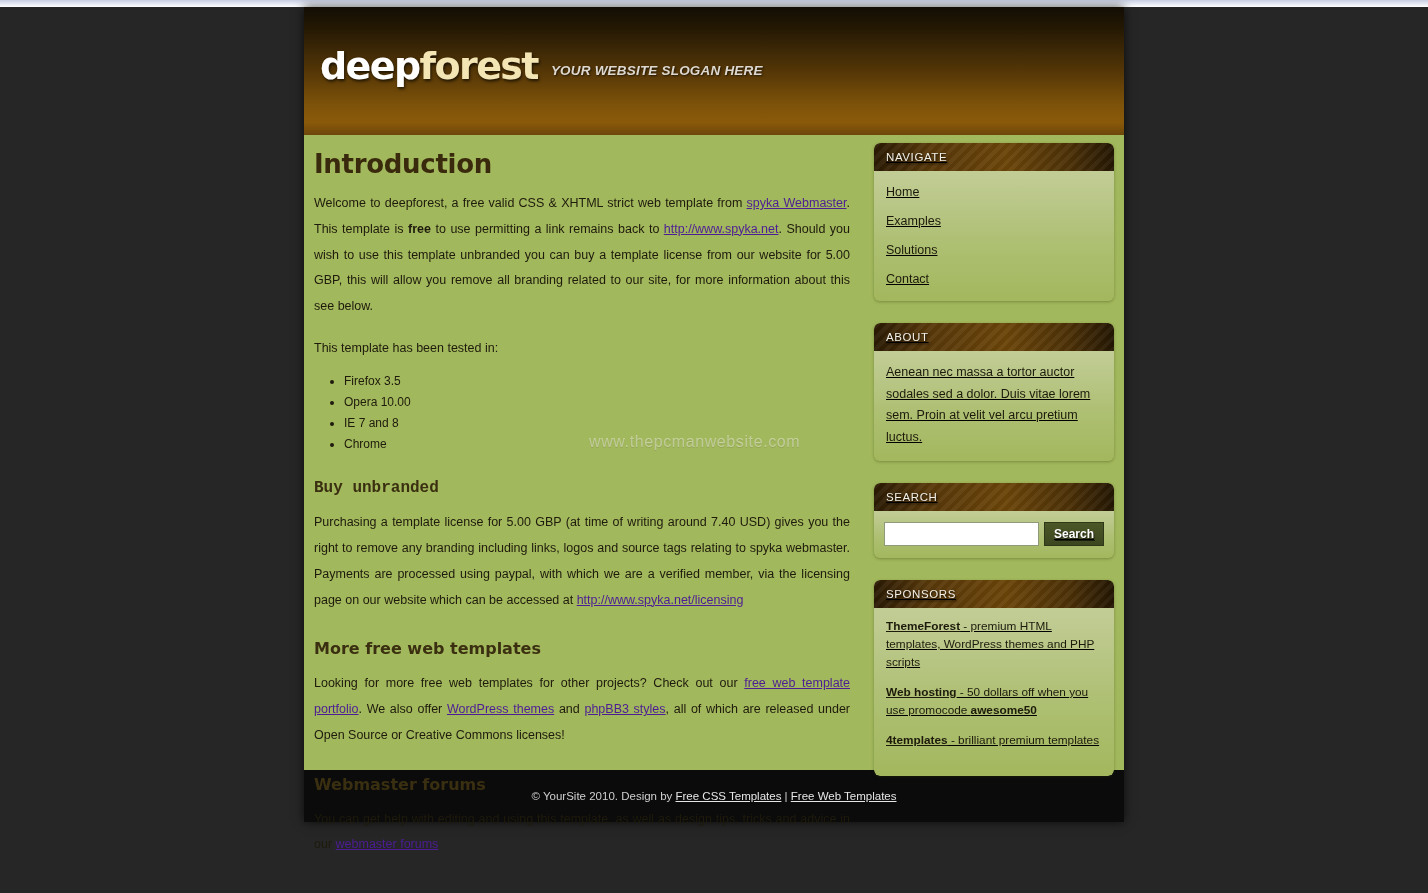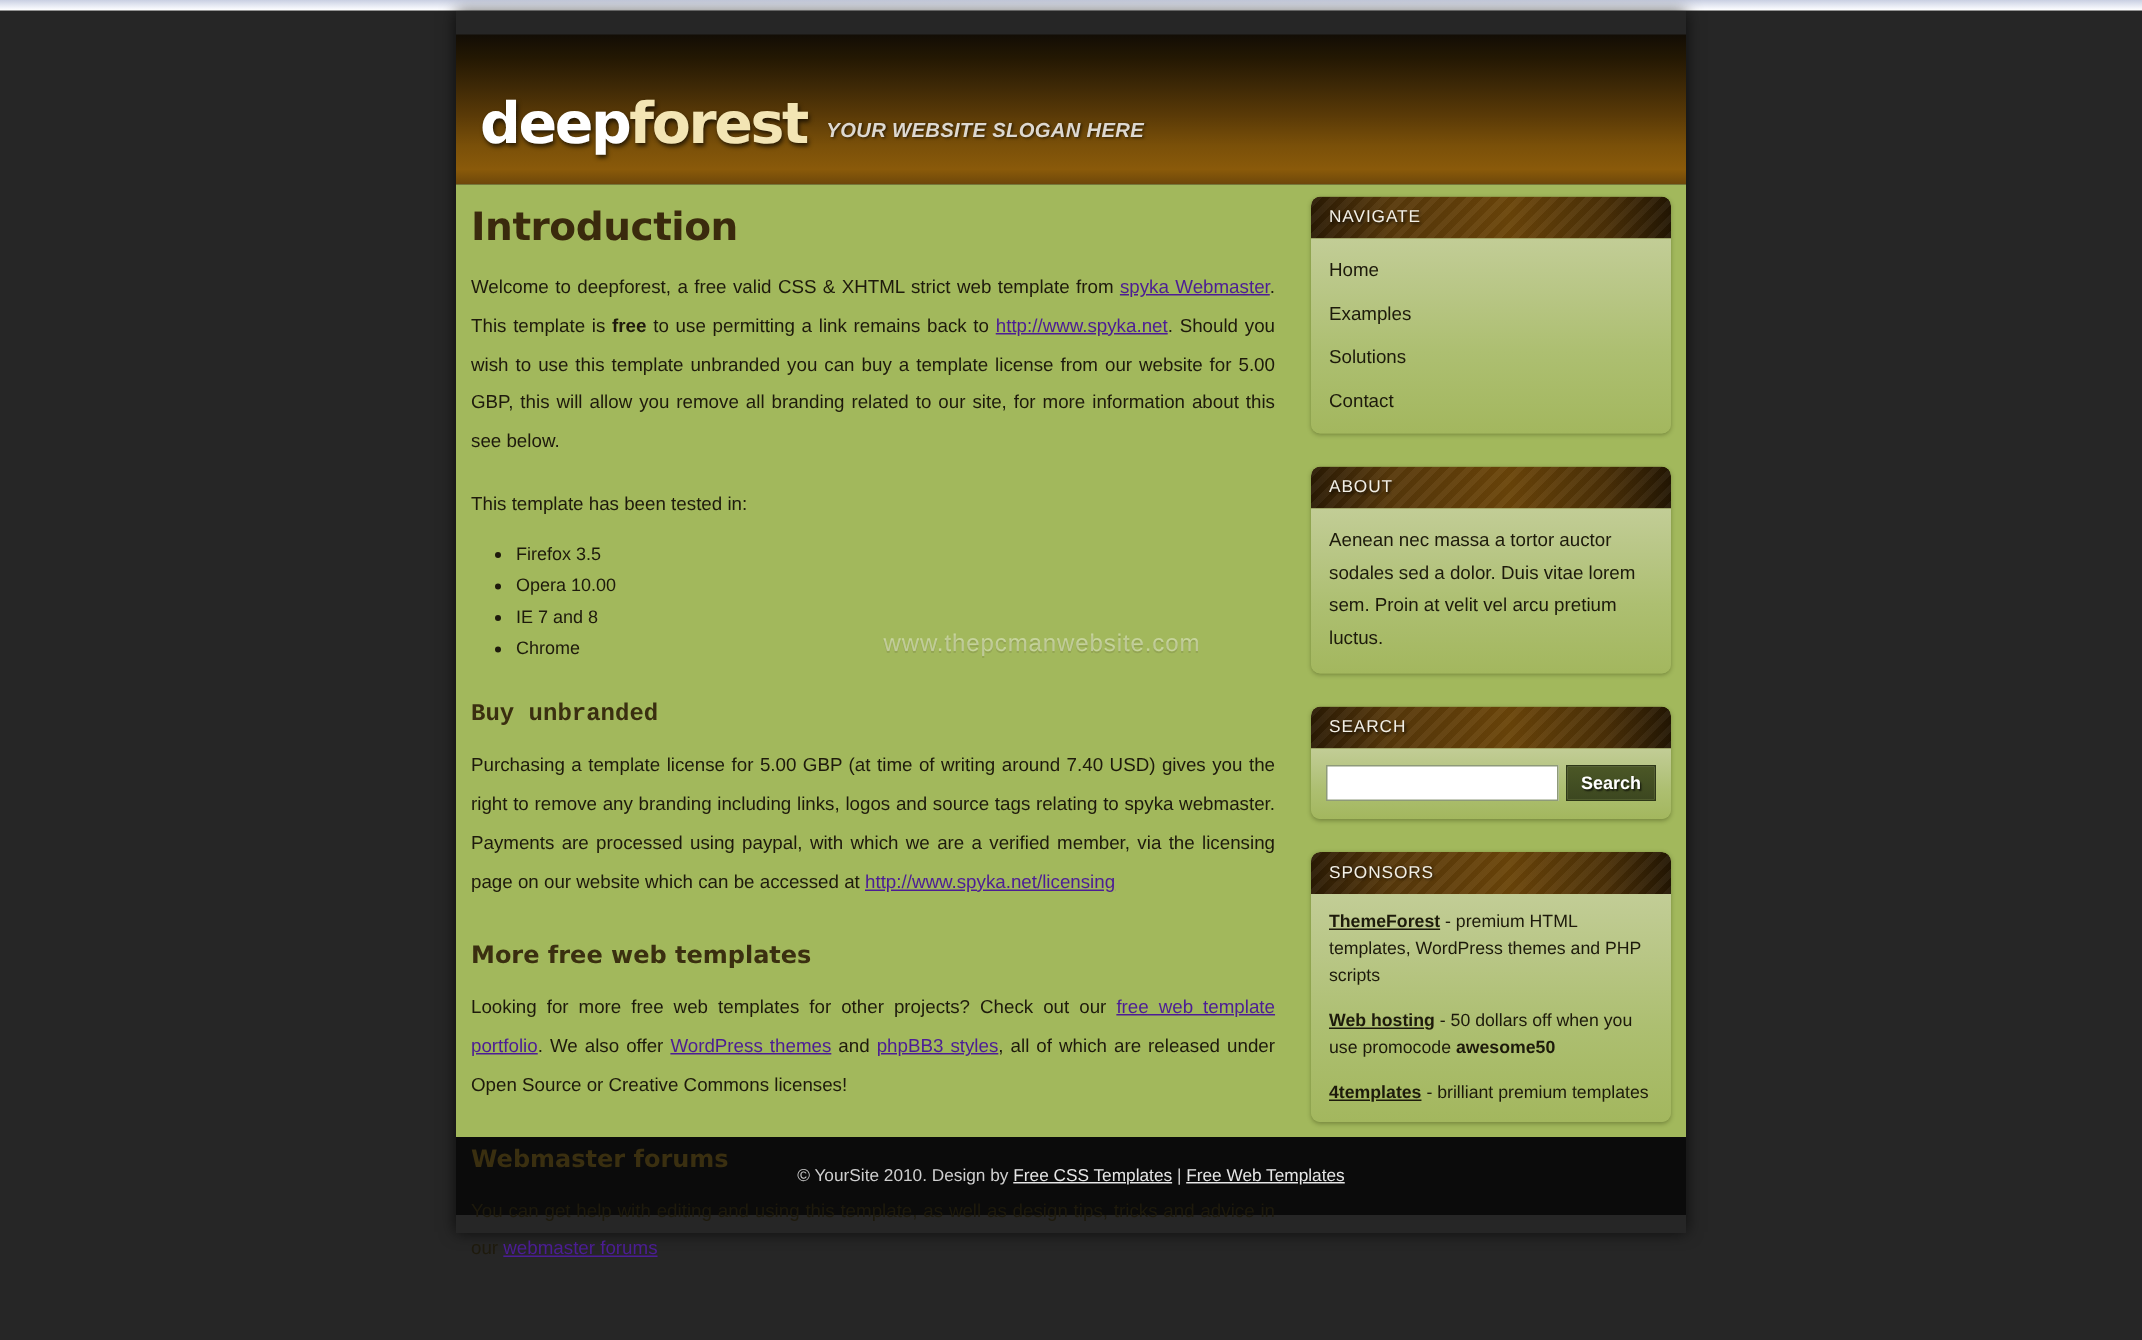--- a/index.html
+++ b/index.html
@@ -16,31 +16,30 @@
     position:absolute; top:0; left:0; width:1428px; height:7px;
     background:linear-gradient(180deg,#c9cfe2 0%,#dfe3ef 40%,#f2f4fa 75%,#ffffff 100%);
   }
   #page{
     position:absolute; left:304px; top:7px; width:820px; height:815px;
     box-shadow:0 0 10px rgba(0,0,0,.7);
   }
 
   
   #header{
-    position:relative; height:100px; width:820px; overflow:hidden;
+    position:relative; height:128px; width:820px; overflow:hidden;
     background:
       linear-gradient(180deg,
         #120d05 0%,
         #241803 16%,
         #3d2806 34%,
         #5a3a07 54%,
         #7a5009 74%,
         #8a5a0a 90%,
         #6d470a 100%);
-    margin-top: 16px;
   }
   #logo-block{ position:absolute; left:16px; top:40px; display:flex; align-items:baseline; }
   #logo{
     font-family:"DejaVu Sans", sans-serif;
     font-weight:bold; font-size:38px; letter-spacing:-1.6px;
     line-height:1; text-shadow:1px 2px 3px rgba(0,0,0,.65);
   }
   #logo .part-deep{ color:#ffffff; }
   #logo .part-forest{ color:#f3e5b4; }
   #slogan{
@@ -84,21 +83,21 @@
   #content b, #content strong{ font-weight:bold; }
   #watermark{
     position:absolute; left:285px; top:298px;
     font-size:16px; color:rgba(255,255,255,.40);
     letter-spacing:.6px; pointer-events:none;
     font-family:"Liberation Sans", sans-serif;
     text-shadow:0 1px 0 rgba(120,130,70,.35);
   }
 
   
-  #sidebar{ width:250px; padding:8px 10px 0 0; }
+  #sidebar{ width:250px; padding:8px 10px 0 0;text-decoration:underline; }
   .box{ width:240px; margin-bottom:22px; border-radius:6px; overflow:hidden;
         box-shadow:0 1px 3px rgba(40,50,10,.35); }
   .box-head{
     height:28px; line-height:28px; padding-left:12px;
     color:#f2efe6; font-size:11.5px; letter-spacing:.6px;
     font-family:"Liberation Sans", sans-serif;
     background-color:#4a3008;
     background-image:
       repeating-linear-gradient(-45deg, rgba(255,255,255,.045) 0 4px, rgba(0,0,0,.045) 4px 8px),
       linear-gradient(90deg,#2a1a04 0%,#57380a 22%,#6b4509 55%,#4b3007 82%,#231603 100%);
@@ -126,21 +125,21 @@
     color:#222; outline:none;
   }
   #search-button{
     width:63px; height:24px; border:1px solid #2e3718;
     background:linear-gradient(180deg,#4b5726 0%,#3c4720 100%);
     color:#fff; font-size:12px; font-weight:bold; cursor:pointer;
     font-family:"Liberation Sans", sans-serif;
     text-shadow:1px 1px 1px rgba(0,0,0,.6);
   }
   
-  #sponsors-body{ padding:10px 12px 8px 12px; }
+  #sponsors-body{ padding:10px 12px 24px 12px; }
   #sponsors-body p{ margin:0 0 12px 0; font-size:11.8px; color:#1d1a0b; line-height:1.52; }
   #sponsors-body p:last-child{ margin-bottom:2px; }
   #sponsors-body a{ color:#1d1a0b; font-weight:bold; text-decoration:underline; }
   #sponsors-body b{ font-weight:bold; }
 
   
   #footer{
     width:820px; height:52px; background:#0b0b0b;
     display:flex; align-items:center; justify-content:center;
   }

